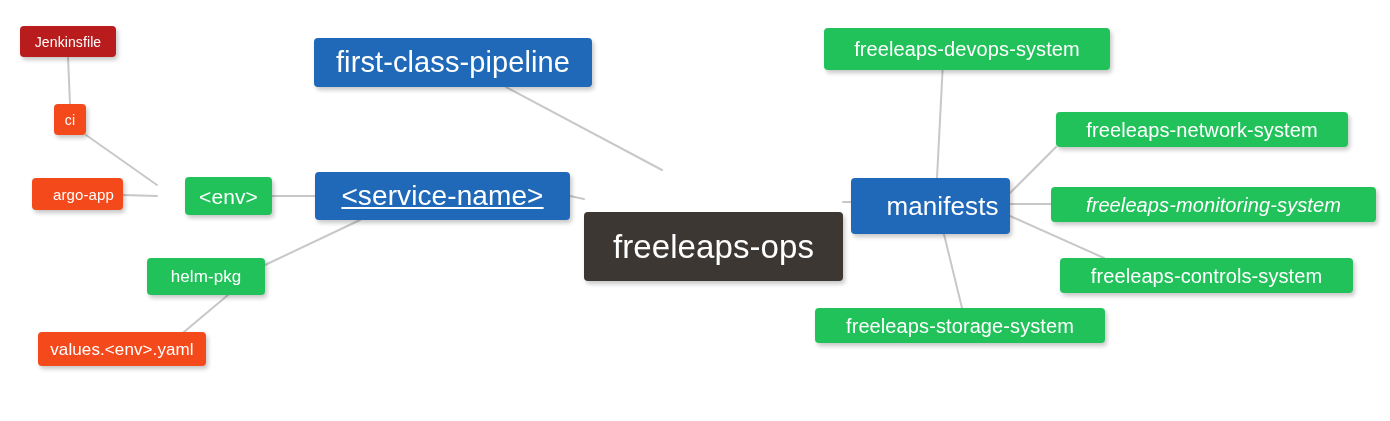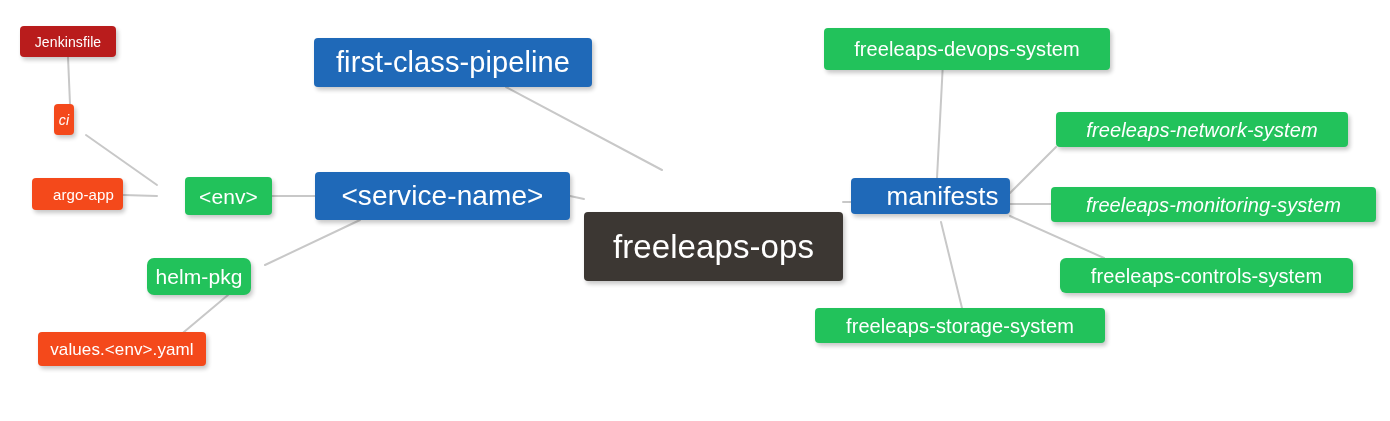--- a/index.html
+++ b/index.html
@@ -70,57 +70,57 @@
       <line x1="1010" y1="193" x2="1056" y2="147" stroke="#c8c8c8" stroke-width="2" stroke-linecap="round"></line>
       <line x1="1010" y1="204" x2="1051" y2="204" stroke="#c8c8c8" stroke-width="2" stroke-linecap="round"></line>
       <line x1="1010" y1="216" x2="1104" y2="258" stroke="#c8c8c8" stroke-width="2" stroke-linecap="round"></line>
       <line x1="941" y1="222" x2="962" y2="308" stroke="#c8c8c8" stroke-width="2" stroke-linecap="round"></line>
     </svg>
 
   <div id="node-layer">
       <div class="node c-orange" style="left: 20px; top: 26px; width: 96px; height: 31px; font-size: 14px;">
         <span class="node-label">Jenkinsfile</span>
       </div>
-      <div class="node c-red" style="left: 54px; top: 104px; width: 20px; height: 31px; font-size: 14px; font-style: italic;">
+      <div class="node c-red" style="left: 54px; top: 104px; width: 32px; height: 31px; font-size: 14px;">
         <span class="node-label">ci</span>
       </div>
       <div class="node c-red" style="left: 32px; top: 178px; width: 91px; height: 32px; font-size: 15px; padding-left: 12px;">
         <span class="node-label">argo-app</span>
       </div>
       <div class="node c-green" style="left: 157px; top: 177px; width: 87px; height: 38px; font-size: 21px; margin-left: 28px;">
         <span class="node-label">&lt;env&gt;</span>
       </div>
-      <div class="node c-green" style="left: 147px; top: 258px; width: 104px; height: 37px; font-size: 21px; border-radius: 7px;">
+      <div class="node c-green" style="left: 147px; top: 258px; width: 118px; height: 37px; font-size: 17px;">
         <span class="node-label">helm-pkg</span>
       </div>
       <div class="node c-red" style="left: 10px; top: 332px; width: 168px; height: 34px; font-size: 17px; margin-left: 28px;">
         <span class="node-label">values.&lt;env&gt;.yaml</span>
       </div>
       <div class="node c-blue" style="left: 314px; top: 38px; width: 278px; height: 49px; font-size: 29px; justify-content: center;">
         <span class="node-label">first-class-pipeline</span>
       </div>
-      <div class="node c-blue" style="left: 315px; top: 172px; width: 255px; height: 48px; font-size: 28px;">
+      <div class="node c-blue" style="left: 315px; top: 172px; width: 255px; height: 48px; font-size: 28px; text-decoration: underline;">
         <span class="node-label">&lt;service-name&gt;</span>
       </div>
       <div class="node c-root" style="left: 584px; top: 170px; width: 259px; height: 69px; font-size: 33px; margin-top: 42px;">
         <span class="node-label">freeleaps-ops</span>
       </div>
-      <div class="node c-blue" style="left: 851px; top: 178px; width: 159px; height: 36px; font-size: 26px; padding-left: 24px;">
+      <div class="node c-blue" style="left: 851px; top: 178px; width: 159px; height: 56px; font-size: 26px; padding-left: 24px;">
         <span class="node-label">manifests</span>
       </div>
       <div class="node c-green" style="left: 800px; top: 28px; width: 286px; height: 42px; font-size: 20px; margin-left: 24px;">
         <span class="node-label">freeleaps-devops-system</span>
       </div>
-      <div class="node c-green" style="left: 1056px; top: 112px; width: 292px; height: 35px; font-size: 20px; font-style: italic;">
+      <div class="node c-green" style="left: 1056px; top: 112px; width: 292px; height: 35px; font-size: 20px;">
         <span class="node-label">freeleaps-network-system</span>
       </div>
       <div class="node c-green" style="left: 1051px; top: 187px; width: 325px; height: 35px; font-size: 20px; font-style: italic;">
         <span class="node-label">freeleaps-monitoring-system</span>
       </div>
-      <div class="node c-green" style="left: 1060px; top: 258px; width: 293px; height: 35px; font-size: 20px; border-radius: 6px;">
+      <div class="node c-green" style="left: 1060px; top: 258px; width: 293px; height: 35px; font-size: 20px;">
         <span class="node-label">freeleaps-controls-system</span>
       </div>
       <div class="node c-green" style="left: 815px; top: 308px; width: 290px; height: 35px; font-size: 20px;">
         <span class="node-label">freeleaps-storage-system</span>
       </div>
     </div>
 
 </div>
 
 </body></html>

